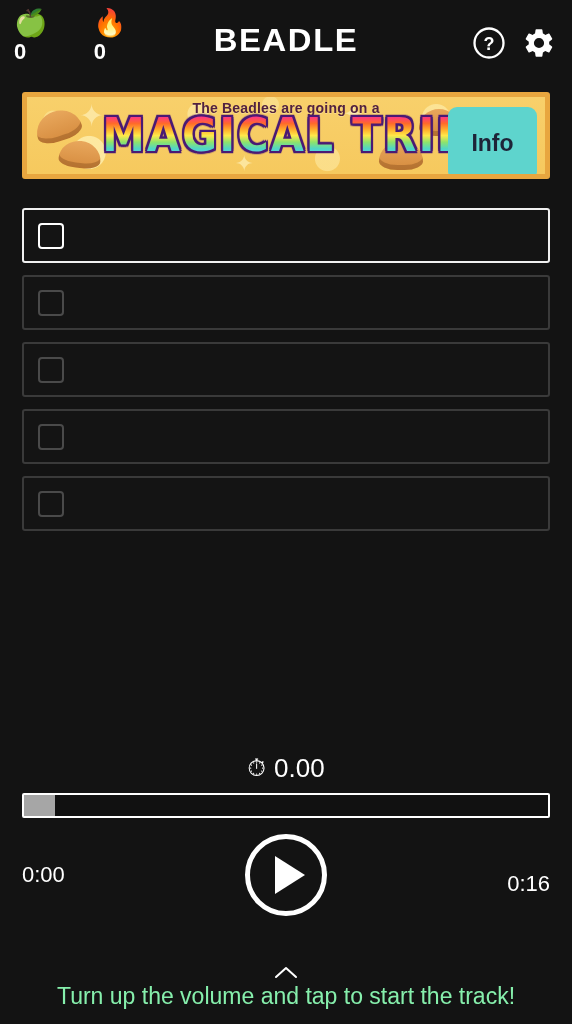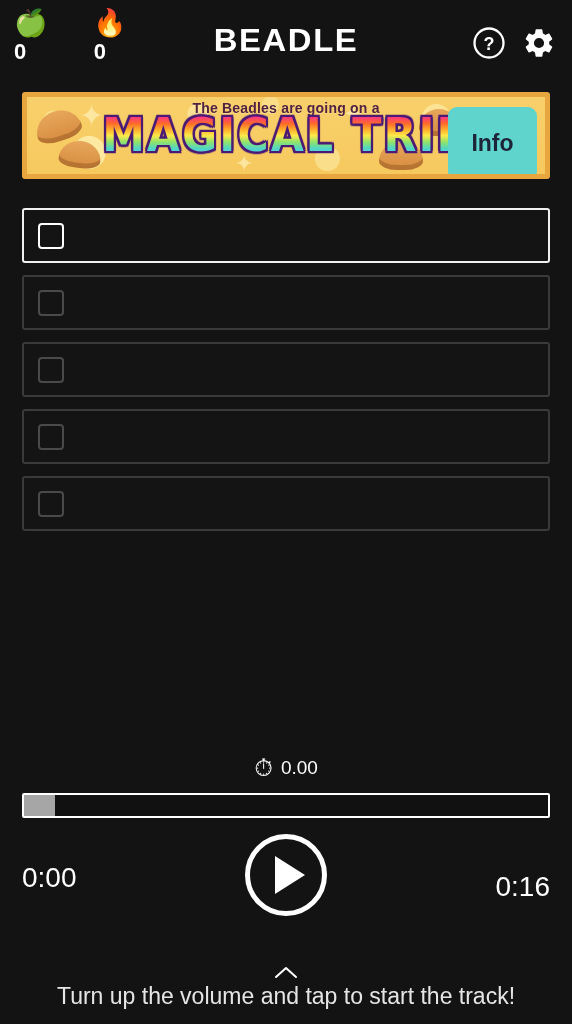--- a/index.html
+++ b/index.html
@@ -239,21 +239,21 @@
     justify-content: center;
     gap: 8px;
     height: 32px;
   }
   .timer-icon {
     font-size: 24px;
     line-height: 24px;
     font-family: "DejaVu Sans", sans-serif;
   }
   .timer-value {
-    font-size: 19px;
+    font-size: 26px;
     color: #ffffff;
     font-family: "Liberation Sans", sans-serif;
   }
 
   .progress-wrap {
     margin: 9px 22px 0 22px;
     height: 25px;
     border: 2px solid #ffffff;
     border-radius: 2px;
     background: #111111;
@@ -266,21 +266,21 @@
   }
 
   .transport {
     position: relative;
     margin-top: 16px;
     height: 82px;
   }
   .time-left, .time-right {
     position: absolute;
     top: 28px;
-    font-size: 28px;
+    font-size: 22px;
     color: #ffffff;
     font-family: "Liberation Sans", sans-serif;
   }
   .time-left  { left: 22px; }
   .time-right { right: 22px; margin-top: 9px; }
 
   .play-btn {
     position: absolute;
     left: 50%;
     top: 0;
@@ -308,21 +308,21 @@
     text-align: center;
   }
   .chevron-up {
     display: block;
     margin: 0 auto 4px auto;
     width: 24px; height: 14px;
     cursor: pointer;
   }
   .footer-text {
     font-size: 23px;
-    color: #e5e5e5;
+    color: #86efac;
     font-family: "Liberation Sans", sans-serif;
   }
 </style>
 </head>
 <body>
 
 <div id="app">
 
   <div class="header">
 

